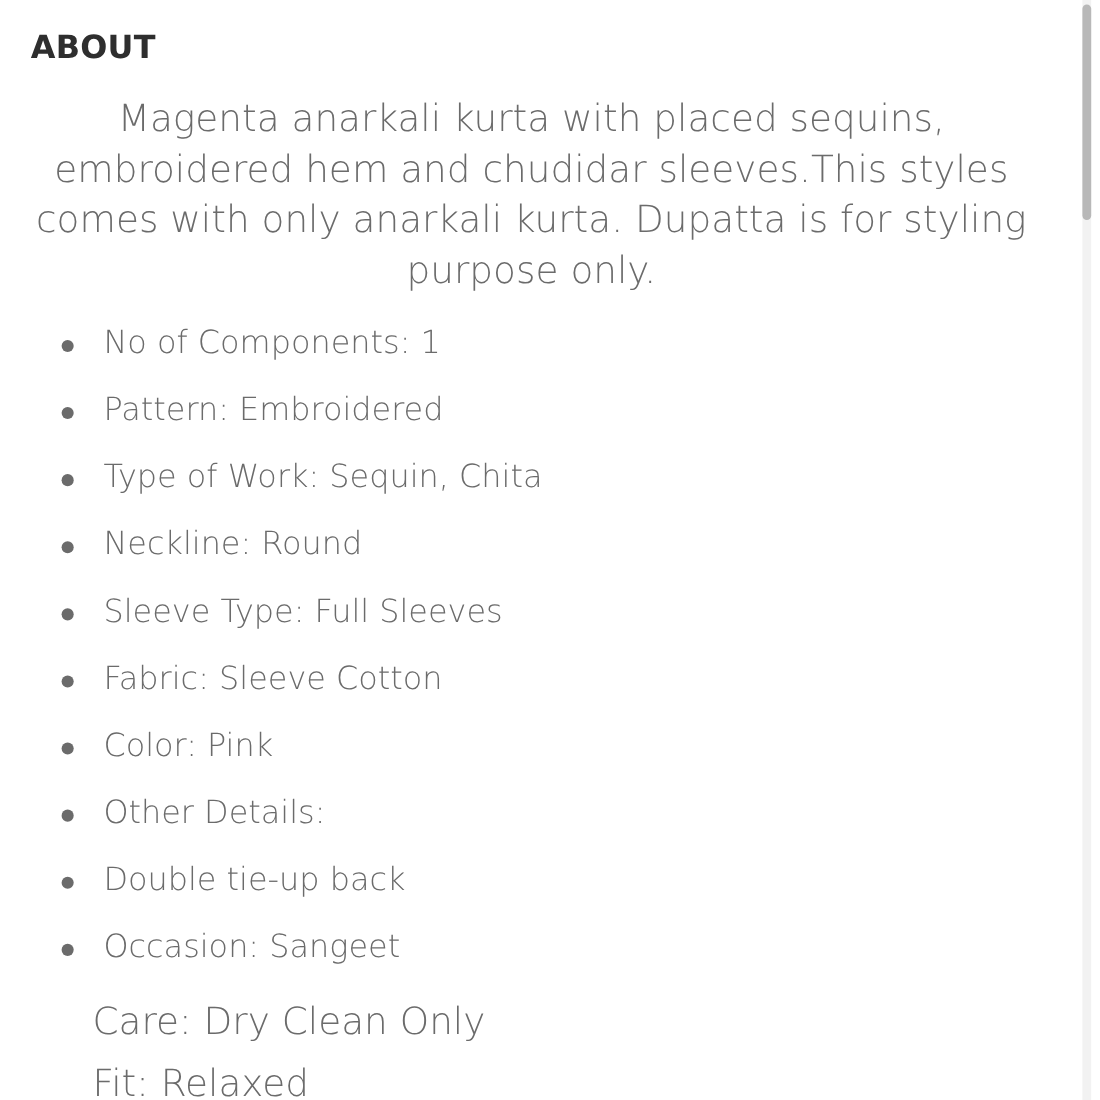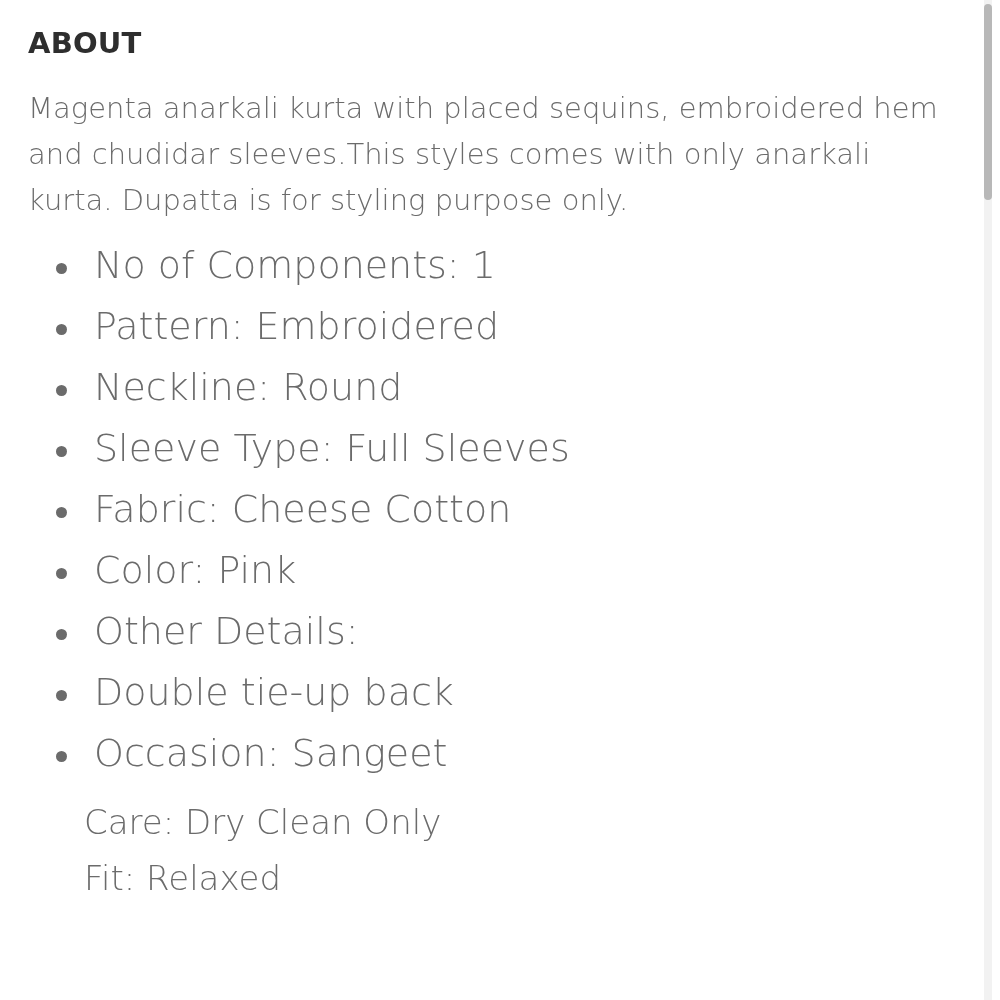--- a/index.html
+++ b/index.html
@@ -24,35 +24,36 @@
   }
   .about-heading {
     font-size: 29px;
     font-weight: 700;
     color: #2e2e2e;
     letter-spacing: 0.2px;
     margin: 0 0 24px 0;
     line-height: 1.2;
   }
   .about-paragraph {
-    font-size: 29px;
+    font-size: 34px;
     line-height: 46px;
     color: #6b6b6b;
     font-weight: 300;
     margin: 0 0 12px 0;
     max-width: 910px;
+    text-align: center;
   }
   ul.spec-list {
     list-style: none;
     margin: 0;
     padding: 0;
   }
   ul.spec-list li {
     position: relative;
-    font-size: 38px;
+    font-size: 29px;
     line-height: 61px;
     color: #6b6b6b;
     font-weight: 300;
     padding-left: 66px;
   }
   ul.spec-list li::before {
     content: "";
     position: absolute;
     left: 28px;
     top: 28px;
@@ -95,23 +96,24 @@
 
 <div class="panel">
 
   <h1 class="about-heading">ABOUT</h1>
 
   <p class="about-paragraph">Magenta anarkali kurta with placed sequins, embroidered hem and chudidar sleeves.This styles comes with only anarkali kurta. Dupatta is for styling purpose only.</p>
 
   <ul class="spec-list">
     <li>No of Components: 1</li>
     <li>Pattern: Embroidered</li>
+    <li>Type of Work: Sequin, Chita</li>
     <li>Neckline: Round</li>
     <li>Sleeve Type: Full Sleeves</li>
-    <li>Fabric: Cheese Cotton</li>
+    <li>Fabric: Sleeve Cotton</li>
     <li>Color: Pink</li>
     <li>Other Details:</li>
     <li>Double tie-up back</li>
     <li>Occasion: Sangeet</li>
   </ul>
 
   <div class="trailing-lines">
     <div>Care: Dry Clean Only</div>
     <div>Fit: Relaxed</div>
   </div>

